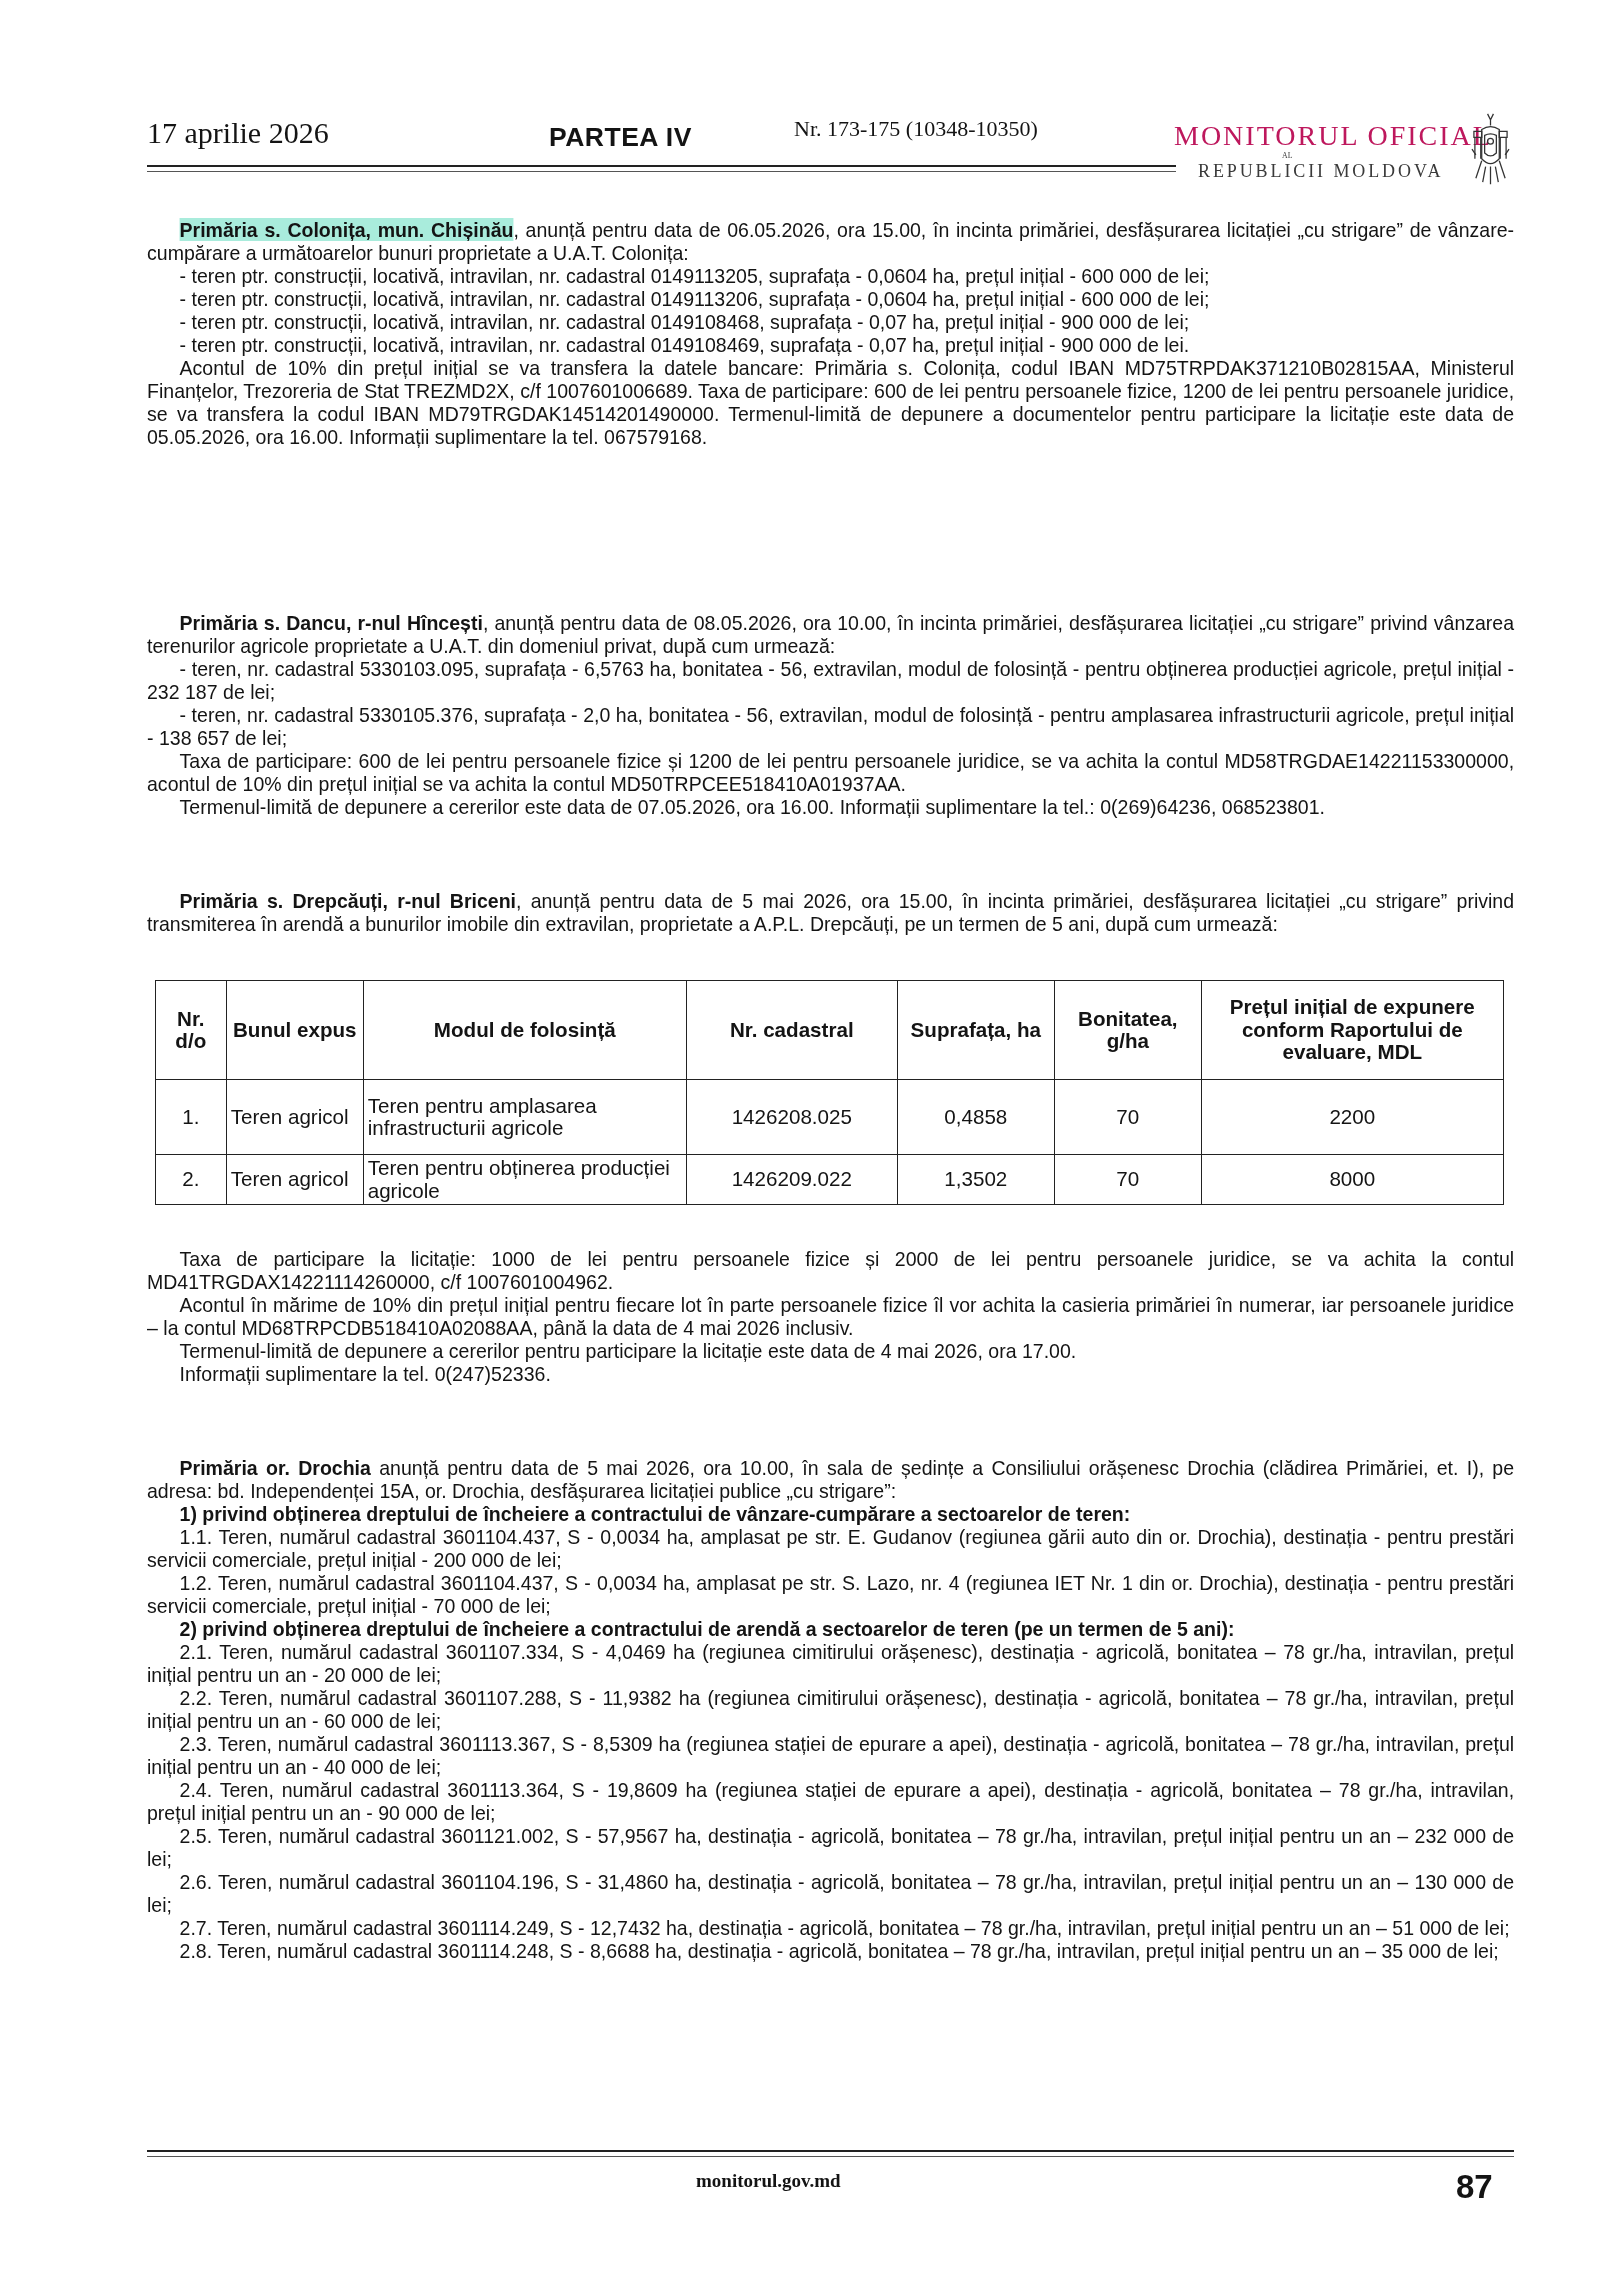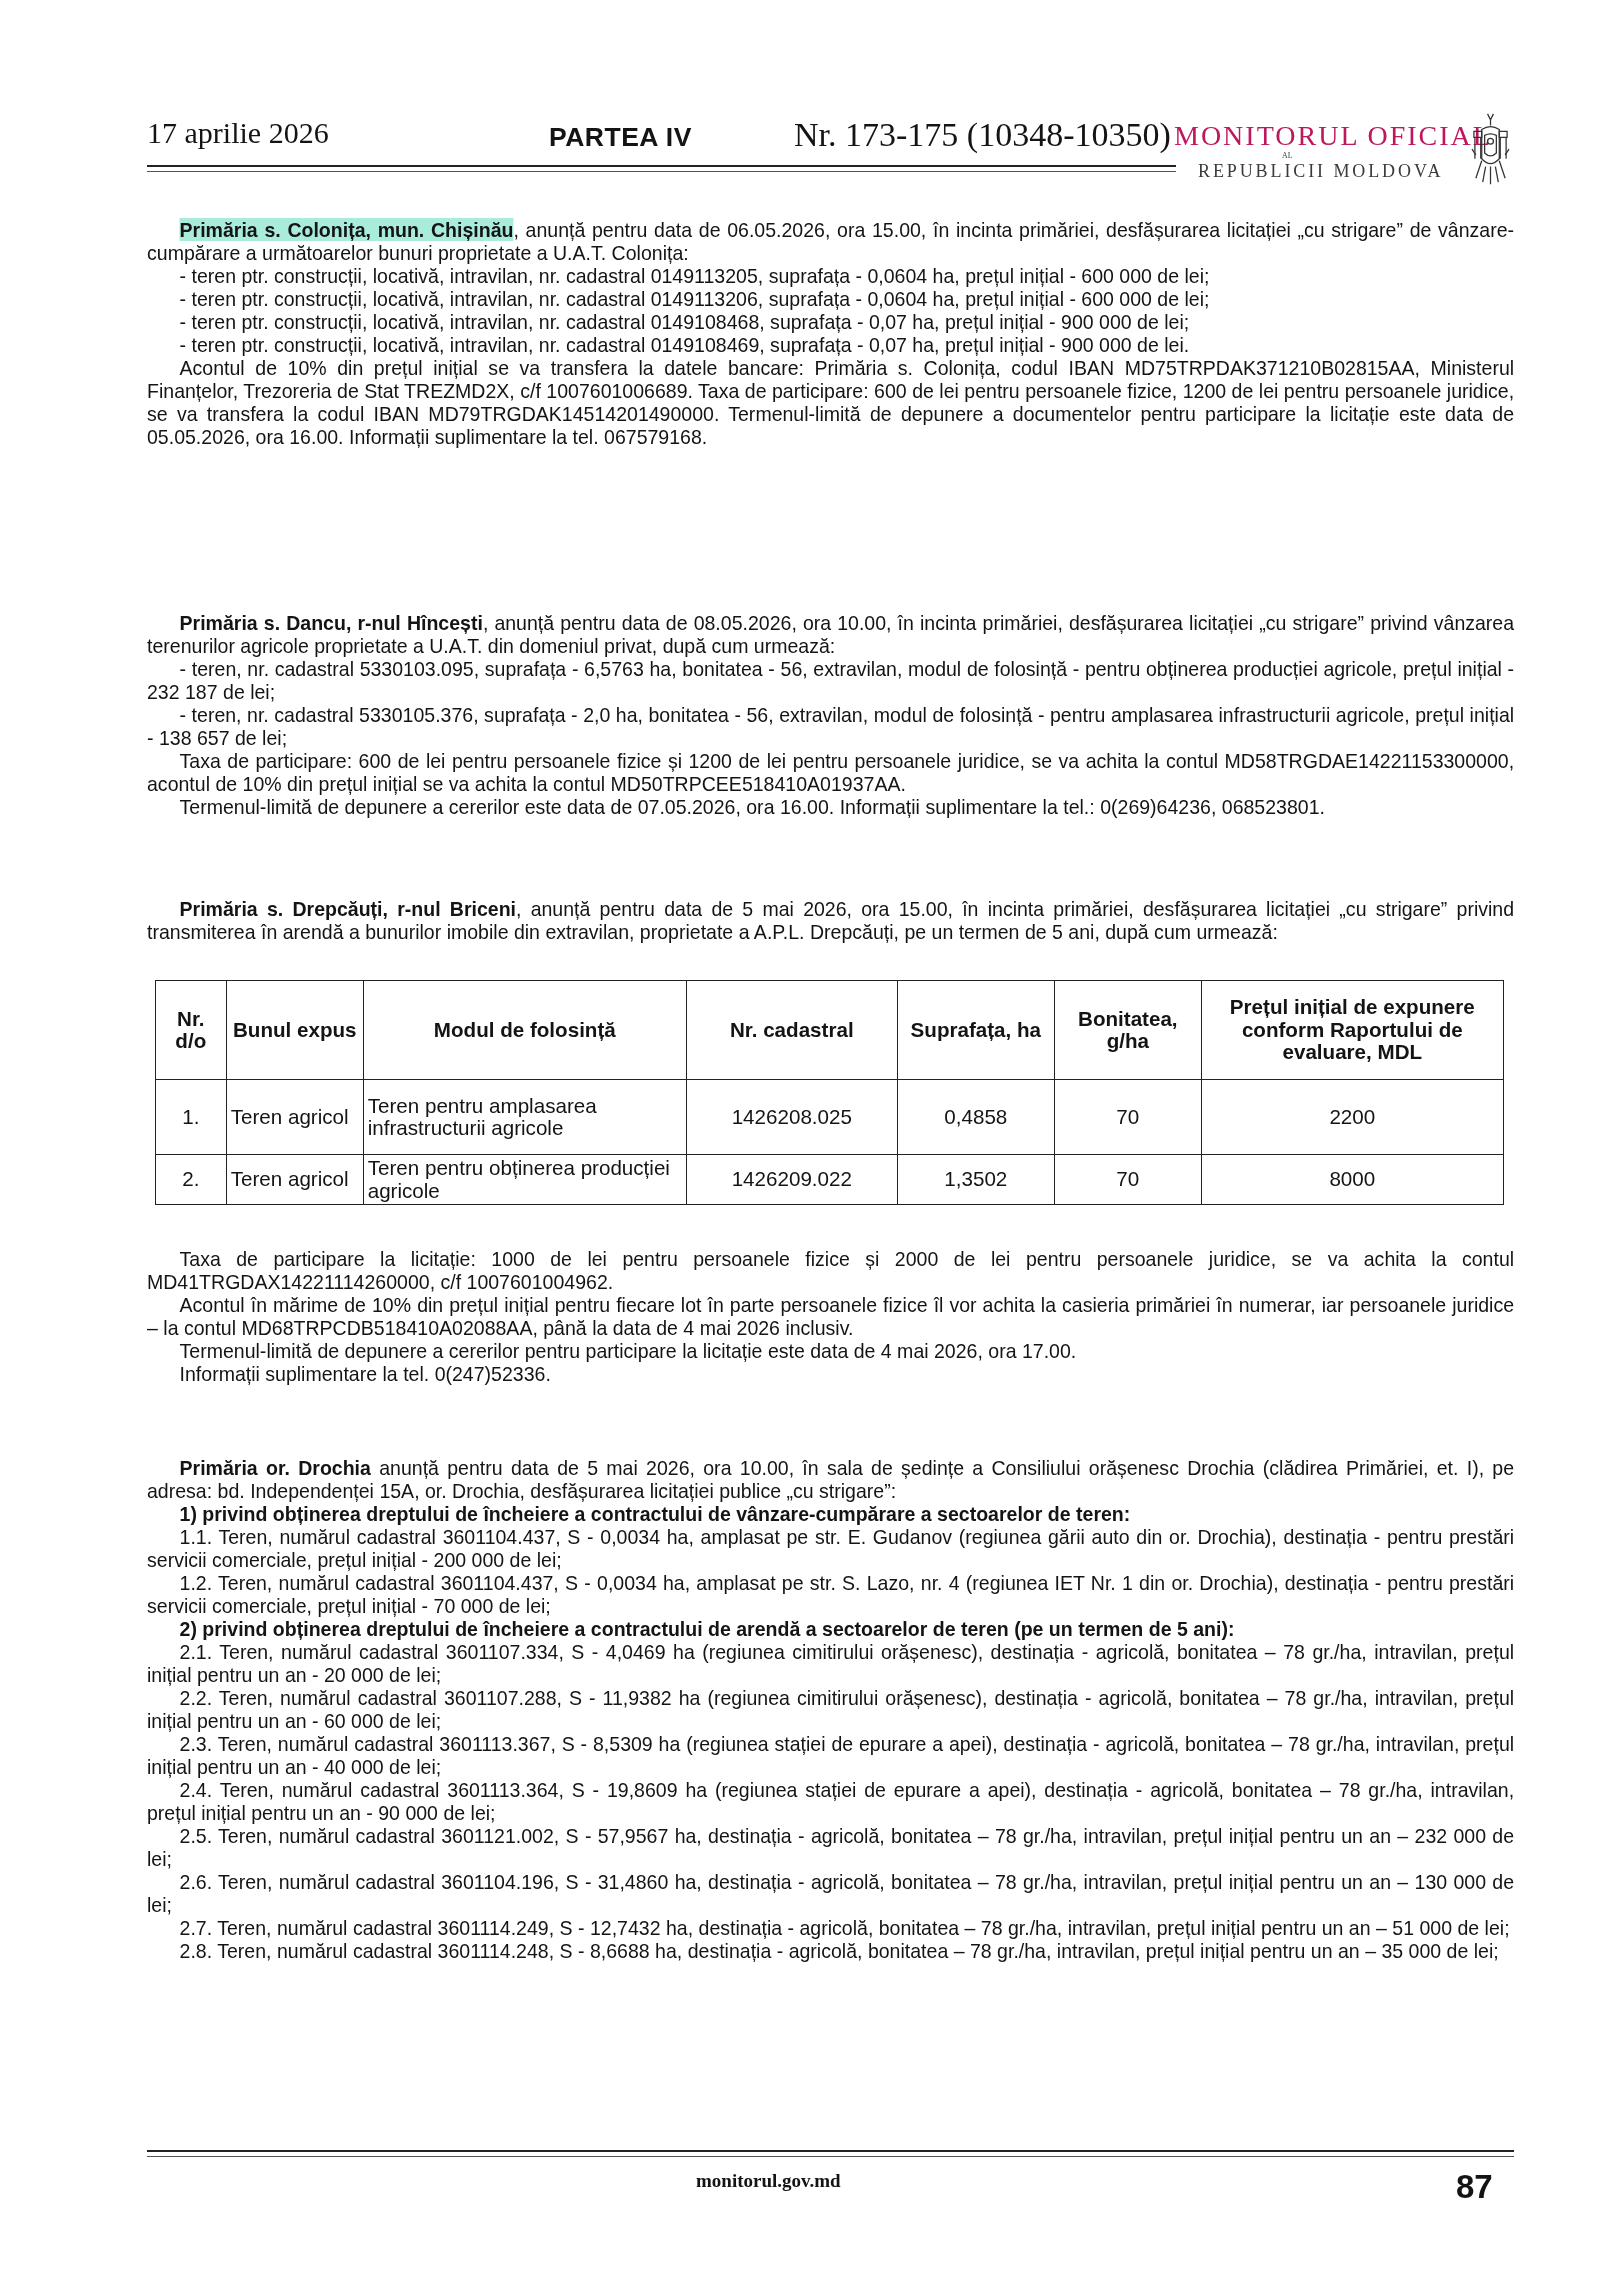--- a/index.html
+++ b/index.html
@@ -2,21 +2,21 @@
 <html><head>
   <meta charset="utf-8">
   <style>
     html, body { margin: 0; padding: 0; background: #ffffff; }
     body { width: 1621px; height: 2292px; position: relative; overflow: hidden; color: #141414; }
     .page { position: absolute; left: 147px; top: 0; width: 1367px; }
     
     .hdr { position: absolute; top: 110px; left: 0; width: 1367px; height: 88px; }
     .hdr-date { position: absolute; left: 0; top: 5.9px; font-family: "Liberation Serif", serif; font-size: 30px; }
     .hdr-part { position: absolute; left: 402px; top: 11.8px; font-family: "Liberation Sans", sans-serif; font-weight: bold; font-size: 26.5px; letter-spacing: 0.5px; }
-    .hdr-nr { position: absolute; left: 647px; top: 5.9px; font-family: "Liberation Serif", serif; font-size: 34px; text-align: center; }
+    .hdr-nr { position: absolute; left: 647px; top: 5.9px; font-family: "Liberation Serif", serif; font-size: 22px; text-align: center; }
     .hdr-mo { position: absolute; left: 1027px; top: 9.8px; font-family: "Liberation Serif", serif; font-size: 28px; letter-spacing: 2px; color: #be185d; }
     .hdr-al { position: absolute; left: 1135px; top: 41px; font-family: "Liberation Serif", serif; font-size: 7.8px; color: #3a3a3a; }
     .hdr-rm { position: absolute; left: 1051px; top: 51px; font-family: "Liberation Serif", serif; font-size: 18px; letter-spacing: 2.9px; color: #3a3a3a; }
     .hdr-rule1 { position: absolute; left: 0; top: 55px; width: 1029px; border-top: 2px solid #222; }
     .hdr-rule2 { position: absolute; left: 0; top: 61px; width: 1029px; border-top: 1px solid #555; }
     .coat { position: absolute; left: 1321px; top: 0px; width: 45px; height: 80px; }
     
     .txt { font-family: "Liberation Sans", sans-serif; font-size: 21px; line-height: 23px; text-align: justify; transform: scaleX(0.93); transform-origin: left top; width: 1470px; }
     .blk { position: absolute; left: 0; width: 1367px; }
     p { margin: 0; }
@@ -78,21 +78,21 @@
   <div class="blk" style="top:611px;">
     <div class="txt">
       <p class="ind"><span class="b">Primăria s. Dancu, r-nul Hîncești</span><span>, anunță pentru data de 08.05.2026, ora 10.00, în incinta primăriei, desfășurarea licitației „cu strigare” privind vânzarea terenurilor agricole proprietate a U.A.T. din domeniul privat, după cum urmează:</span></p>
       <p class="ind">- teren, nr. cadastral 5330103.095, suprafața - 6,5763 ha, bonitatea - 56, extravilan, modul de folosință - pentru obținerea producției agricole, prețul inițial - 232 187 de lei;</p>
       <p class="ind">- teren, nr. cadastral 5330105.376, suprafața - 2,0 ha, bonitatea - 56, extravilan, modul de folosință - pentru amplasarea infrastructurii agricole, prețul inițial - 138 657 de lei;</p>
       <p class="ind">Taxa de participare: 600 de lei pentru persoanele fizice și 1200 de lei pentru persoanele juridice, se va achita la contul MD58TRGDAE14221153300000, acontul de 10% din prețul inițial se va achita la contul MD50TRPCEE518410A01937AA.</p>
       <p class="ind">Termenul-limită de depunere a cererilor este data de 07.05.2026, ora 16.00. Informații suplimentare la tel.: 0(269)64236, 068523801.</p>
     </div>
   </div>
 
-  <div class="blk" style="top:889px;margin-top:8px;">
+  <div class="blk" style="top:889px;">
     <div class="txt">
       <p class="ind"><span class="b">Primăria s. Drepcăuți, r-nul Briceni</span><span>, anunță pentru data de 5 mai 2026, ora 15.00, în incinta primăriei, desfășurarea licitației „cu strigare” privind transmiterea în arendă a bunurilor imobile din extravilan, proprietate a A.P.L. Drepcăuți, pe un termen de 5 ani, după cum urmează:</span></p>
     </div>
   </div>
 
   <table style="top:980px;">
     <colgroup>
       <col style="width:71px">
         <col style="width:137px">
         <col style="width:323px">

